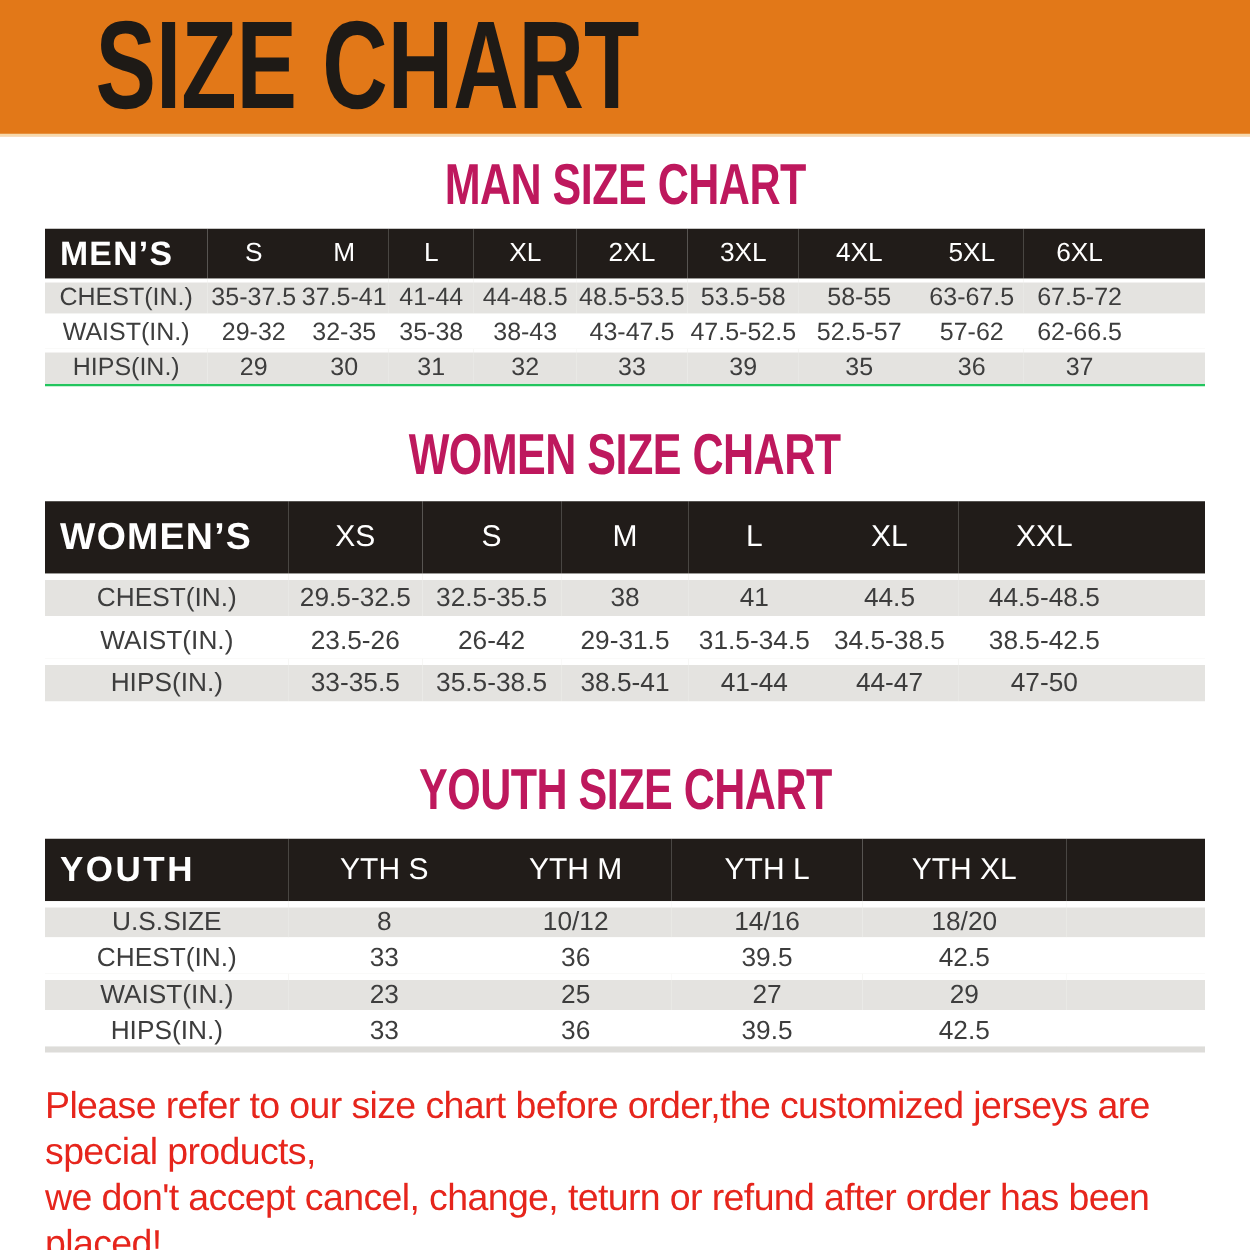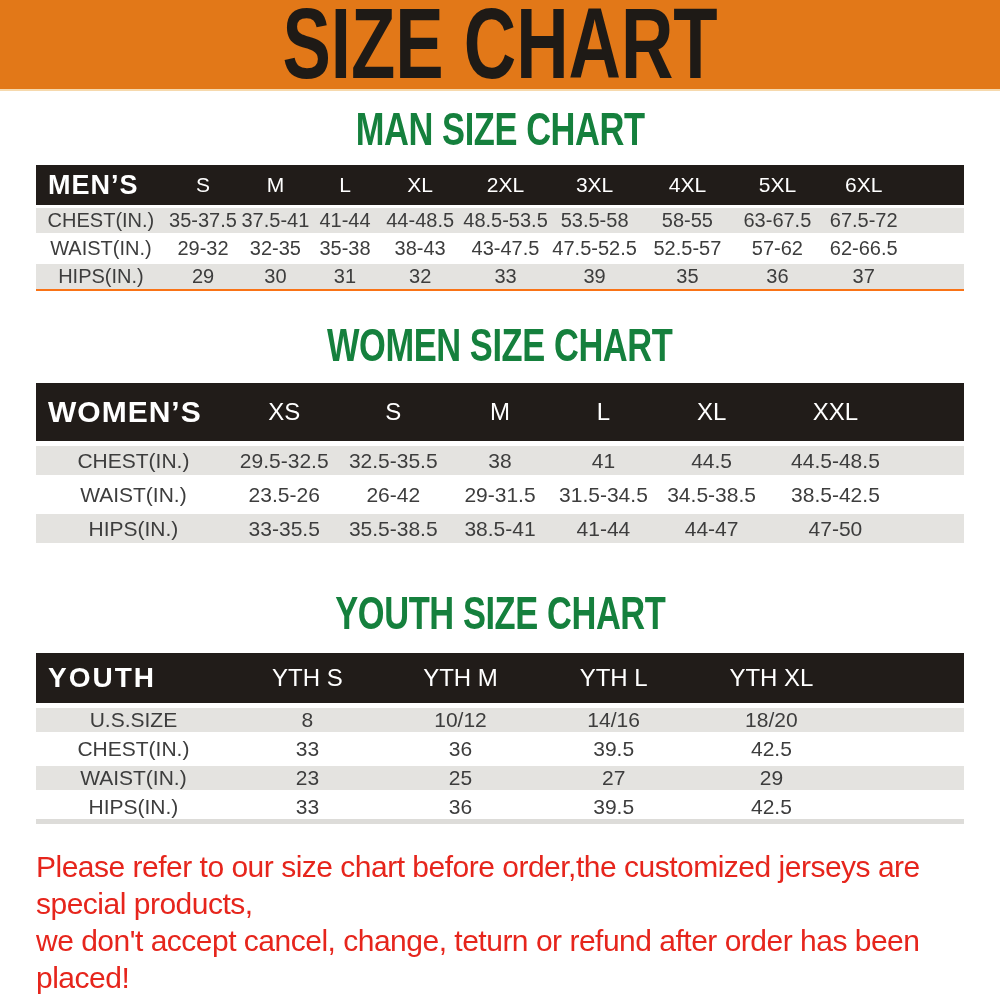--- a/index.html
+++ b/index.html
@@ -8,45 +8,44 @@
     position: relative;
     width: 1000px;
     height: 1000px;
     background: #ffffff;
     font-family: "Liberation Sans", sans-serif;
     overflow: hidden;
   }
 
   
   .banner {
-    height: 91px;
+    height: 109px;
     background: #e27818;
     border-bottom: 2px solid #f6d9ad;
     display: flex;
     align-items: center;
-    justify-content: center;
   }
   .banner-title {
     display: inline-block;
     font-size: 98px;
     font-weight: bold;
     line-height: 1;
     color: #1e1a16;
     transform: scale(0.74, 1.02);
     letter-spacing: 0px;
     white-space: nowrap;
     margin-top: -4px;
   }
 
   
   .section-heading {
     margin: 0;
     text-align: center;
     font-weight: bold;
-    color: #15803d;
+    color: #be185d;
     font-size: 42px;
     line-height: 46px;
   }
   .section-heading > span {
     display: inline-block;
     transform: scale(0.82, 1.1);
     letter-spacing: -0.5px;
     white-space: nowrap;
   }
   .h-men   { margin-top: 16px; }
@@ -54,21 +53,21 @@
   .h-youth { margin-top: 48px; }
 
   
   table {
     border-collapse: separate;
     border-spacing: 0;
     table-layout: fixed;
     width: 928px;
     margin-left: 36px;
   }
-  .t-men   { margin-top: 12px; border-bottom: 2px solid #f97316; }
+  .t-men   { margin-top: 12px; border-bottom: 2px solid #22c55e; }
   .t-women { margin-top: 14px; }
   .t-youth { margin-top: 16px; border-bottom: 5px solid #dddcd9; }
 
   th {
     background: #211c19;
     color: #ffffff;
     font-weight: normal;
     vertical-align: middle;
     text-align: center;
     padding: 0;

